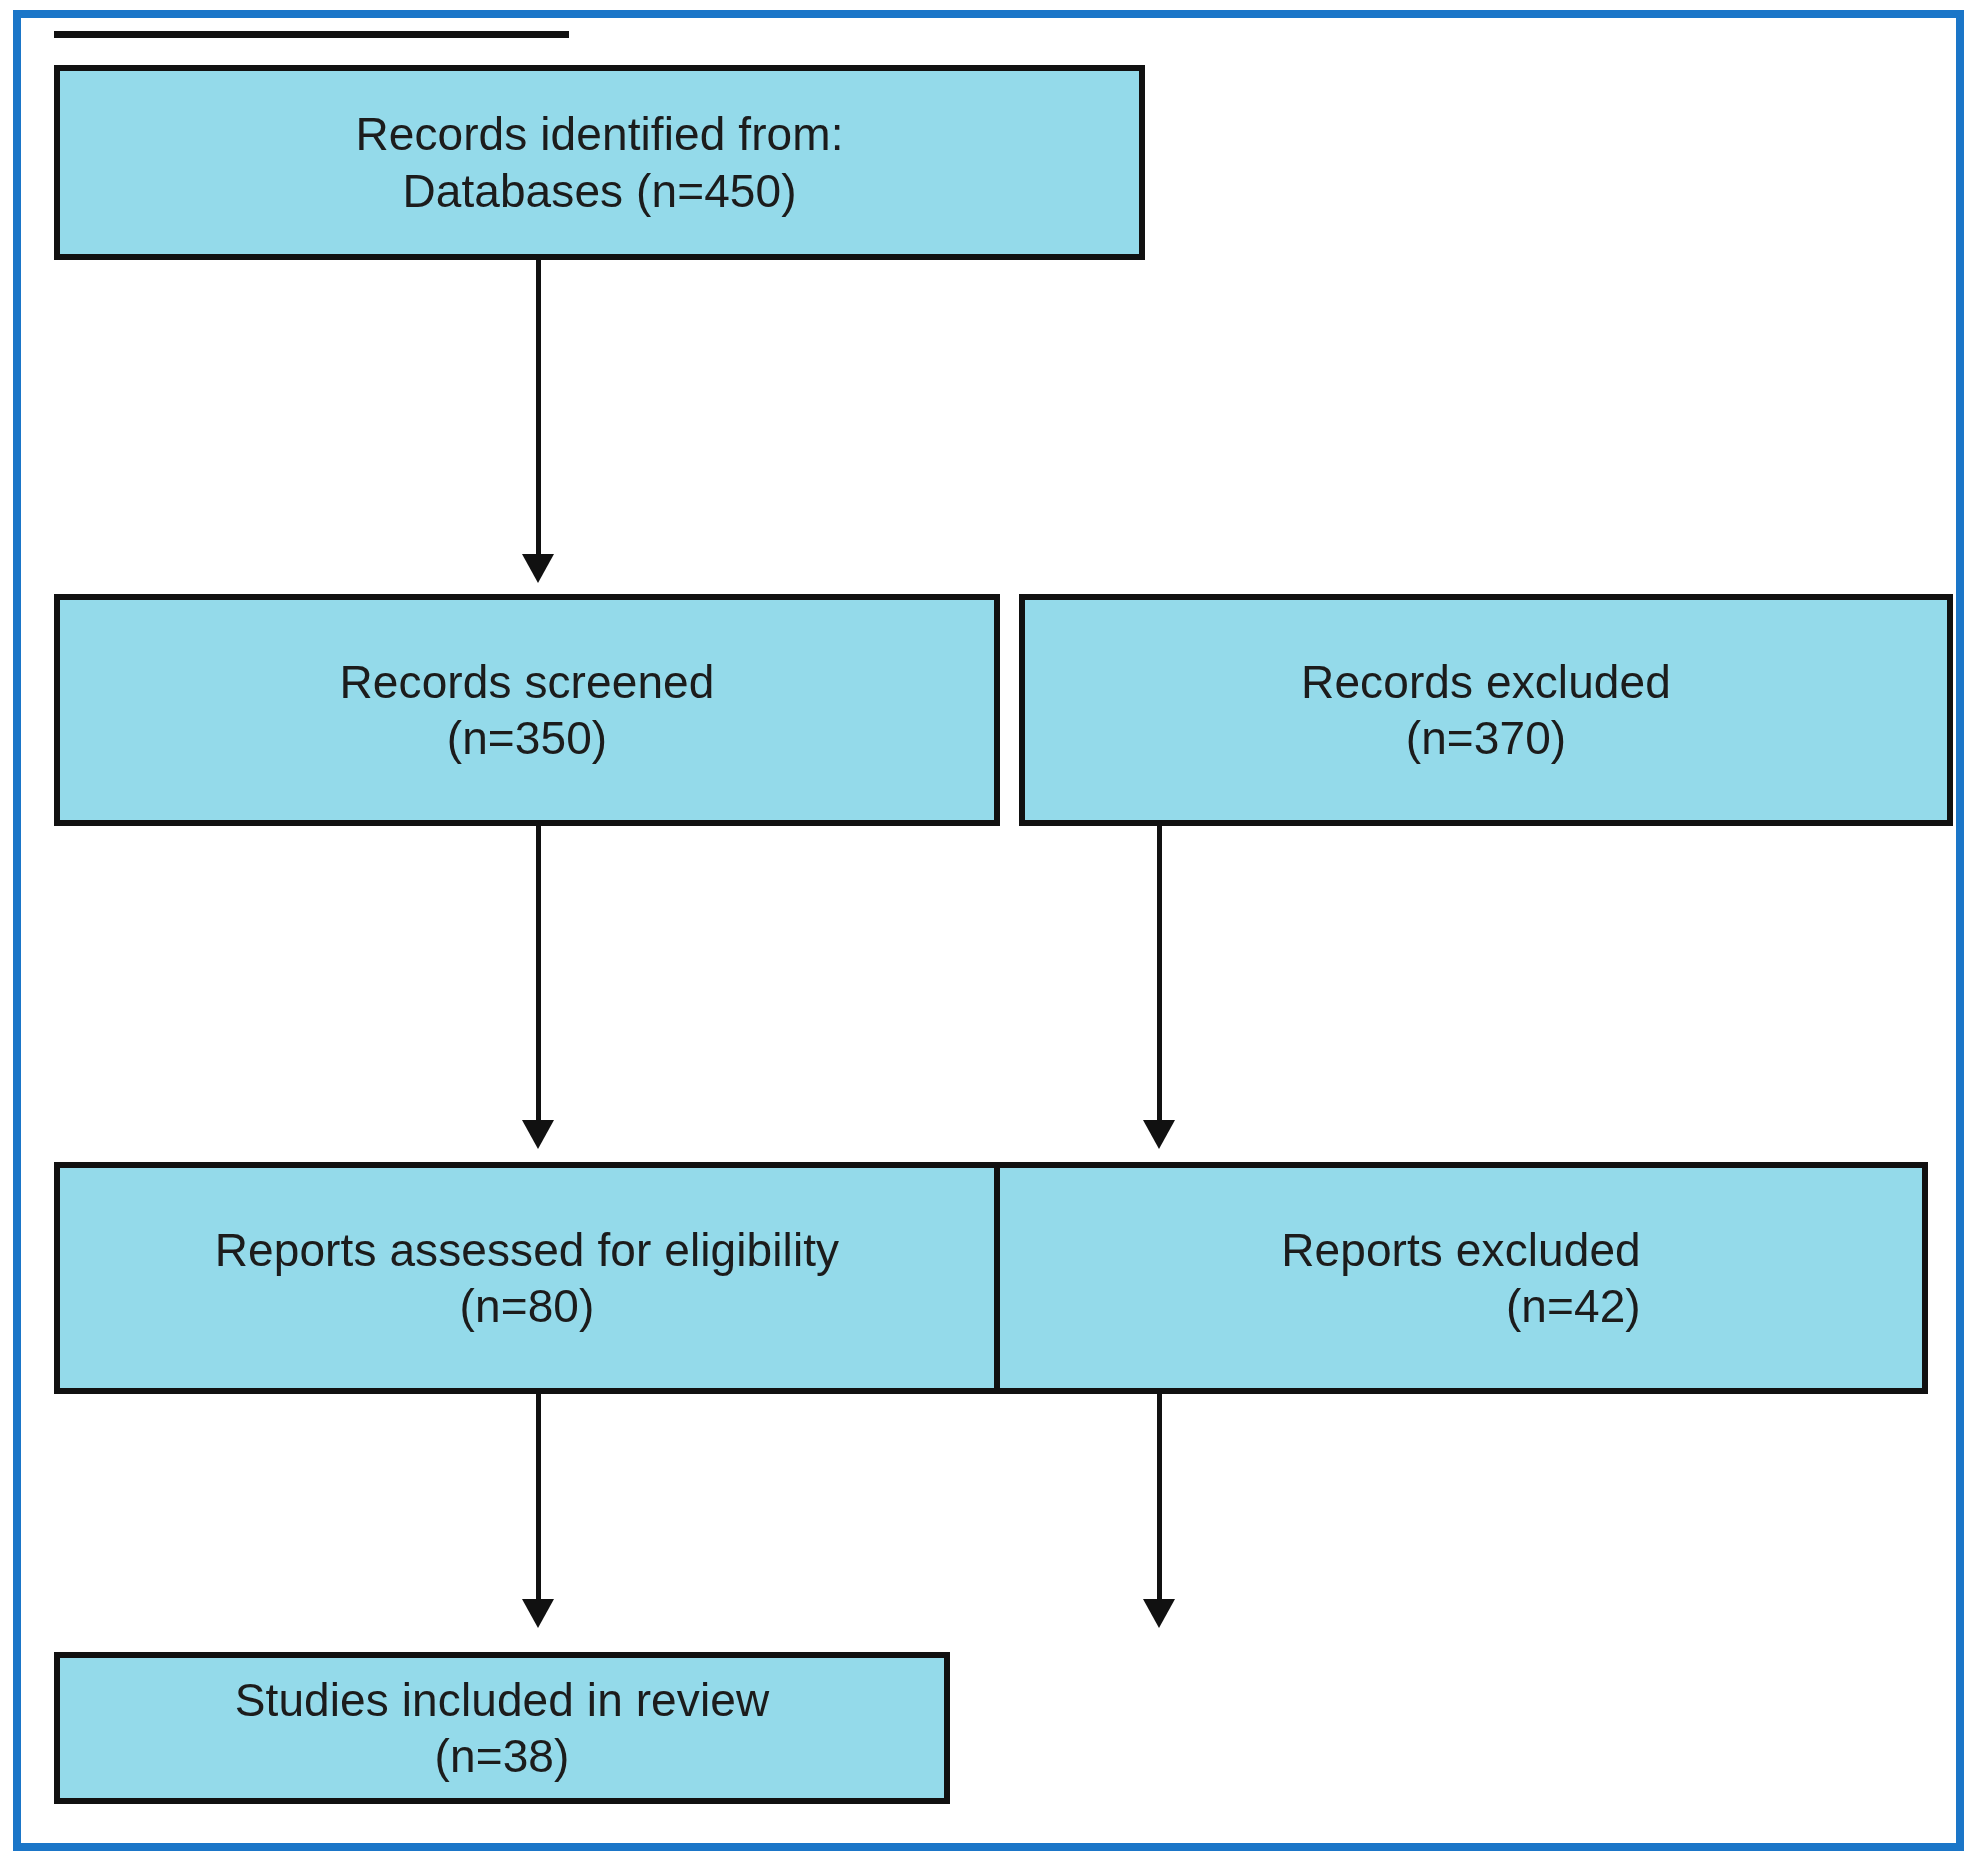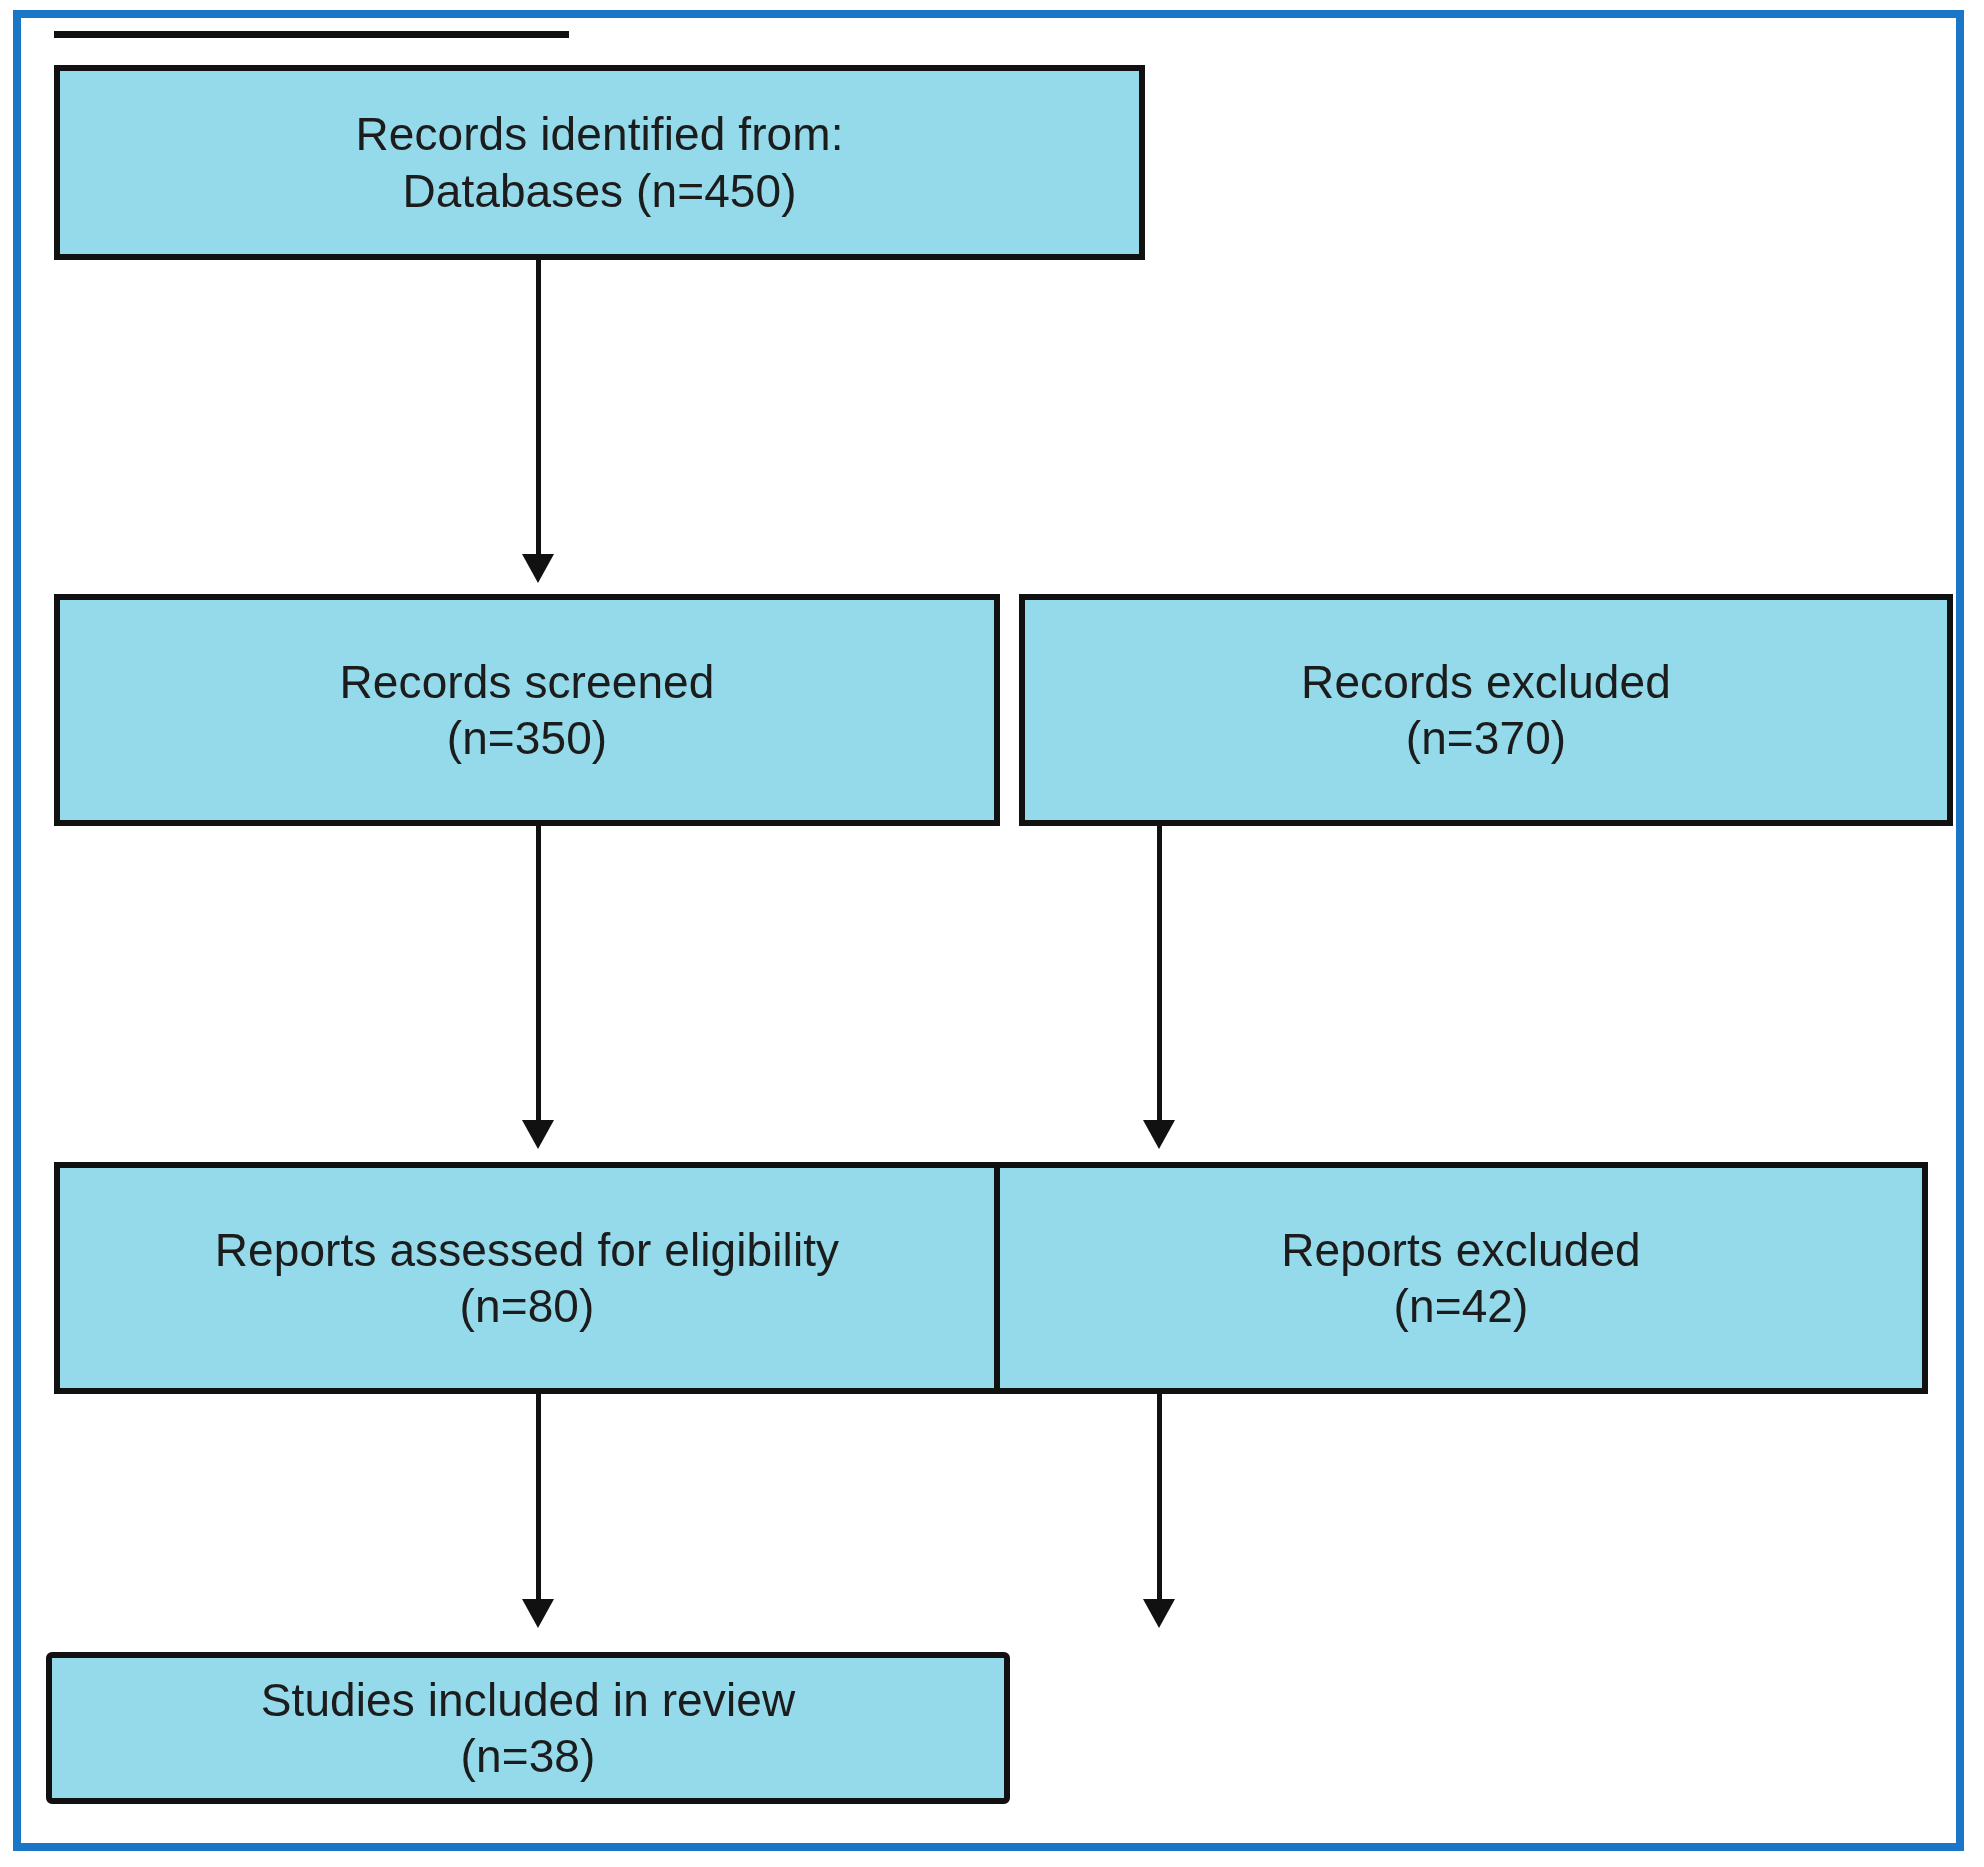--- a/index.html
+++ b/index.html
@@ -97,30 +97,30 @@
   <div class="conn" style="left:536px; top:826px; height:303px;"></div>
   <div class="arrowhead" style="left:522px; top:1120px;"></div>
 
   <div class="conn" style="left:1157px; top:826px; height:303px;"></div>
   <div class="arrowhead" style="left:1143px; top:1120px;"></div>
 
   <div class="node" style="left:54px; top:1162px; width:946px; height:232px;">
     <span class="txt">Reports assessed for eligibility
 (n=80)</span>
   </div>
-  <div class="node" style="left:994px; top:1162px; width:934px; height:232px;">
+  <div class="node" style="left:994px; top:1162px; width:934px; height:232px;text-align:right;">
     <span class="txt">Reports excluded
 (n=42)</span>
   </div>
 
   <div class="conn" style="left:536px; top:1394px; height:213px;"></div>
   <div class="arrowhead" style="left:522px; top:1599px;"></div>
 
   <div class="conn" style="left:1157px; top:1394px; height:213px;"></div>
   <div class="arrowhead" style="left:1143px; top:1599px;"></div>
 
-  <div class="node" style="left:46px; top:1652px; width:964px; height:152px;border-radius:6px;">
+  <div class="node" style="left:54px; top:1652px; width:896px; height:152px;">
     <span class="txt">Studies included in review
 (n=38)</span>
   </div>
 
 </div>
 
 
 </body></html>

